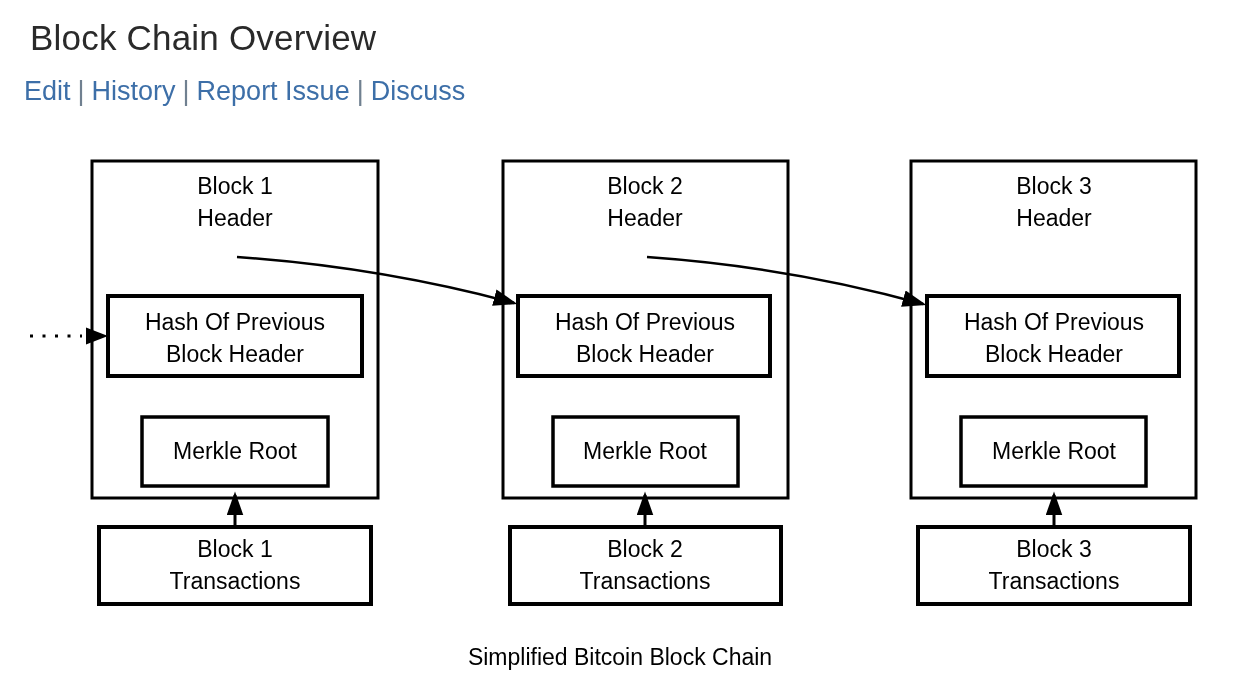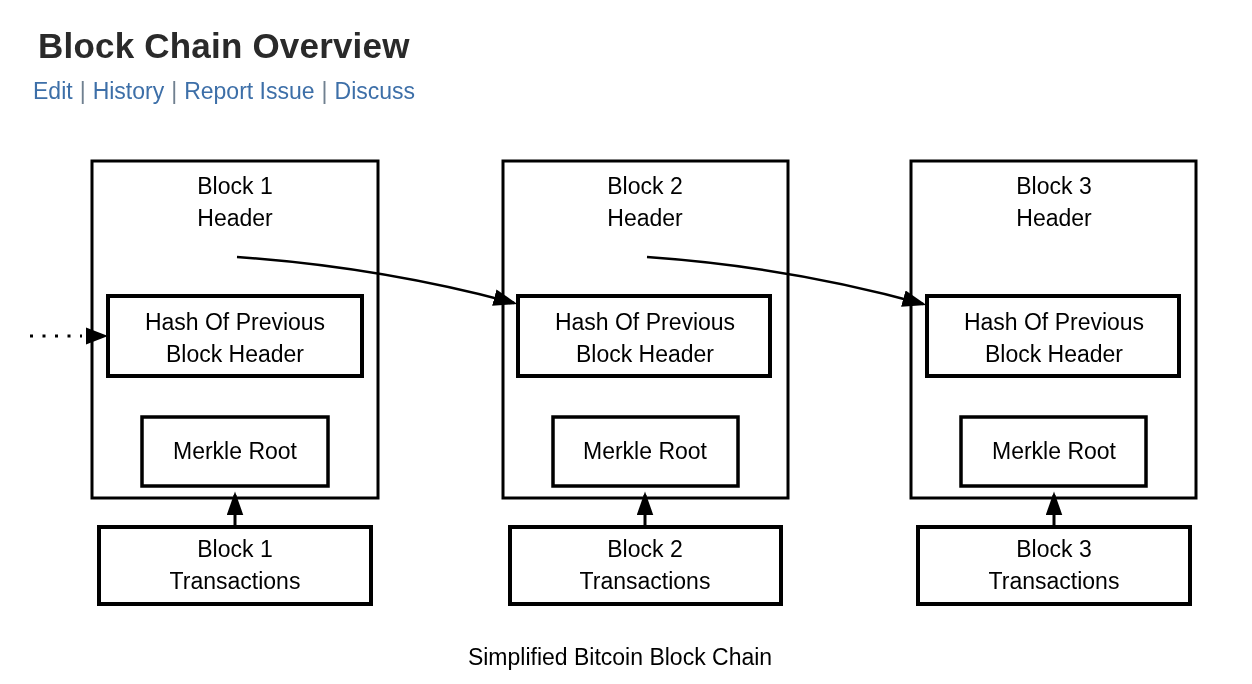--- a/index.html
+++ b/index.html
@@ -11,31 +11,31 @@
     position: relative;
     width: 1252px;
     height: 684px;
     overflow: hidden;
     font-family: "Liberation Sans", sans-serif;
   }
   .page-title {
     position: absolute;
     left: 22px;
     top: 10px;
-    margin: 16px;
+    margin: 8px;
     font-size: 35px;
-    font-weight: 700;
+    font-weight: 400;
     color: var(--title, #2a2a2a);
     letter-spacing: 0.2px;
   }
   .nav {
     position: absolute;
-    left: 33px;
+    left: 24px;
     top: 76px;
-    font-size: 23px;
+    font-size: 27px;
     line-height: 30px;
     white-space: nowrap;
   }
   .nav a {
     color: var(--link, #3d6fa8);
     text-decoration: none;
     cursor: pointer;
   }
   .nav .sep {
     color: var(--separator, #708090);

